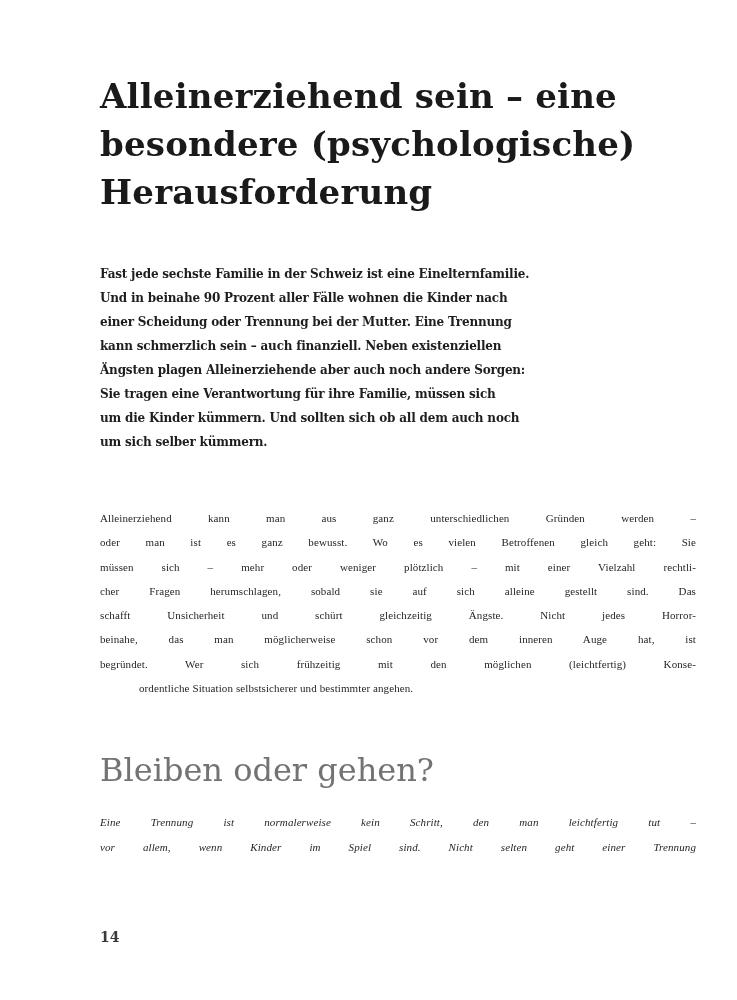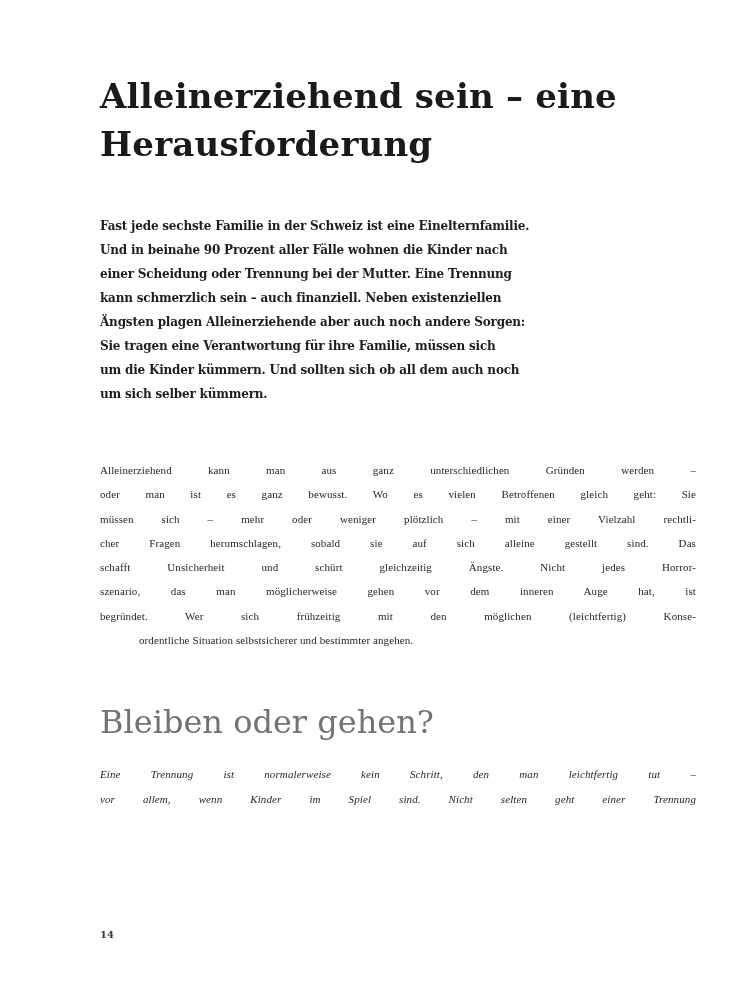--- a/index.html
+++ b/index.html
@@ -52,52 +52,53 @@
     font-size: 32px;
     line-height: 30px;
     color: #737373;
   }
   .page-number {
     position: absolute;
     left: 100px;
     top: 929px;
     font-family: "DejaVu Serif", serif;
     font-weight: 600;
-    font-size: 10px;
+    font-size: 14px;
     color: #3a3a3a;
   }
 </style>
 </head>
 <body>
 
 <div class="page">
 
   <h1 class="chapter-title">
     <div>Alleinerziehend sein – eine</div>
+    <div>besondere (psychologische)</div>
     <div>Herausforderung</div>
   </h1>
 
   <div class="lead">
     <div>Fast jede sechste Familie in der Schweiz ist eine Einelternfamilie.</div>
     <div>Und in beinahe 90 Prozent aller Fälle wohnen die Kinder nach</div>
     <div>einer Scheidung oder Trennung bei der Mutter. Eine Trennung</div>
     <div>kann schmerzlich sein – auch finanziell. Neben existenziellen</div>
     <div>Ängsten plagen Alleinerziehende aber auch noch andere Sorgen:</div>
     <div>Sie tragen eine Verantwortung für ihre Familie, müssen sich</div>
     <div>um die Kinder kümmern. Und sollten sich ob all dem auch noch</div>
     <div>um sich selber kümmern.</div>
   </div>
 
   <div class="bodypara para1">
     <div class="jline">Alleinerziehend kann man aus ganz unterschiedlichen Gründen werden –</div>
     <div class="jline">oder man ist es ganz bewusst. Wo es vielen Betroffenen gleich geht: Sie</div>
     <div class="jline">müssen sich – mehr oder weniger plötzlich – mit einer Vielzahl rechtli-</div>
     <div class="jline">cher Fragen herumschlagen, sobald sie auf sich alleine gestellt sind. Das</div>
     <div class="jline">schafft Unsicherheit und schürt gleichzeitig Ängste. Nicht jedes Horror-</div>
-    <div class="jline">szenario, das man möglicherweise gehen vor dem inneren Auge hat, ist</div>
+    <div class="jline">beinahe, das man möglicherweise schon vor dem inneren Auge hat, ist</div>
     <div class="jline">begründet. Wer sich frühzeitig mit den möglichen (leichtfertig) Konse-</div>
     <div class="jline jline-last">ordentliche Situation selbstsicherer und bestimmter angehen.</div>
   </div>
 
   <h2 class="section-heading">Bleiben oder gehen?</h2>
 
   <div class="bodypara para2">
     <div class="jline">Eine Trennung ist normalerweise kein Schritt, den man leichtfertig tut –</div>
     <div class="jline">vor allem, wenn Kinder im Spiel sind. Nicht selten geht einer Trennung</div>
   </div>

